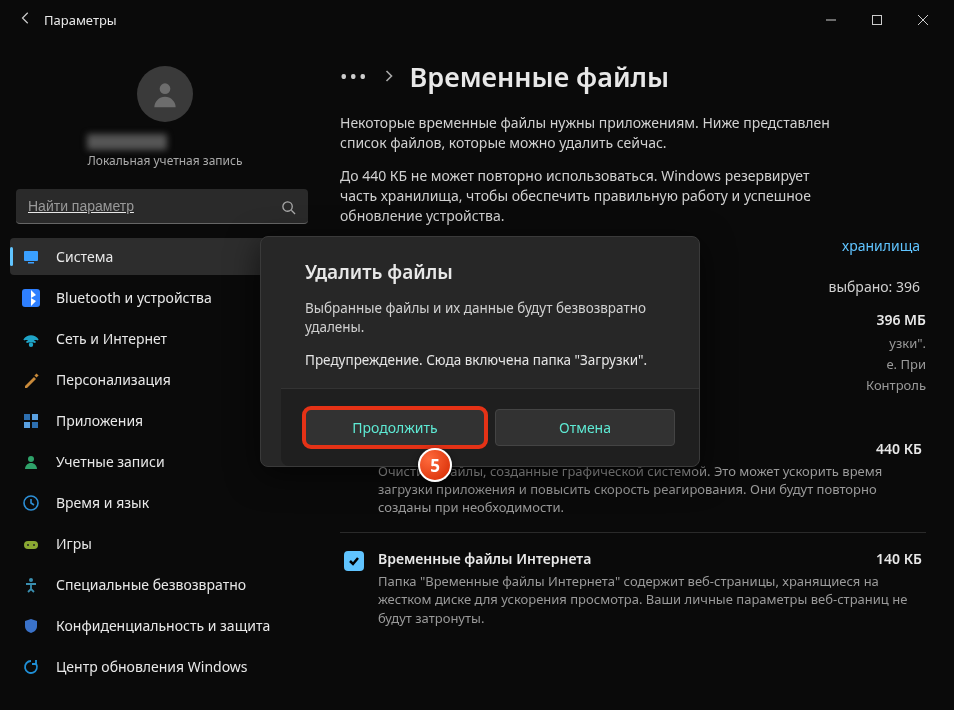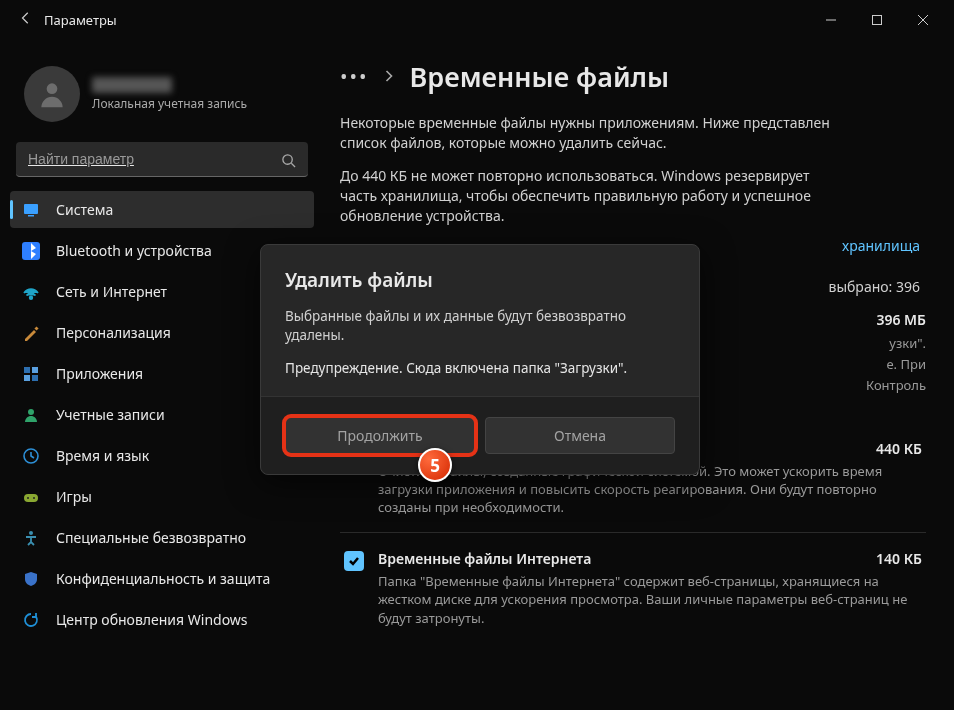--- a/index.html
+++ b/index.html
@@ -19,21 +19,21 @@
   }
   .back-btn { width: 36px; text-align: center; color: #ccc; font-size: 13px; }
   .title { font-size: 13px; color: #e8e8e8; }
   .win-controls { margin-left: auto; display: flex; }
   .win-btn { width: 46px; height: 32px; display: flex; align-items: center; justify-content: center; color: #ccc; }
   .win-btn svg { width: 10px; height: 10px; }
 
   .content { display: flex; height: calc(100% - 40px); }
 
   .sidebar { width: 320px; padding: 10px 6px 0 10px; }
-  .profile { display: flex; align-items: center; gap: 12px; padding: 16px 8px 20px 14px; }
+  .profile { display: flex; align-items: center; gap: 12px; padding: 16px 8px 20px 14px; flex-direction: column; }
   .avatar { width: 56px; height: 56px; border-radius: 50%; background: #3a3a3a; display:flex; align-items:center; justify-content:center; }
   .avatar svg { width: 32px; height: 32px; fill:#6d6d6d; }
   .profile-text { display:flex; flex-direction:column; gap:2px;}
   .profile-name { height: 16px; width: 80px; background:#555; filter: blur(3px); border-radius:2px; }
   .profile-sub { font-size: 12px; color: #aaa; }
 
   .search-wrap { position: relative; margin: 0 6px 12px 6px; }
   .search {
     width: 100%;
     background: #2a2a2a;
@@ -80,34 +80,35 @@
   .file-item:first-of-type{border-top:none;}
   .chk { width:20px; height:20px; border-radius:4px; background:#60c4ff; display:flex; align-items:center; justify-content:center; flex-shrink:0; margin-top:2px;}
   .chk svg{width:12px;height:12px;stroke:#000;stroke-width:2.5;fill:none;}
   .file-body { flex:1; }
   .file-head { display:flex; justify-content:space-between; font-size:14px; font-weight:600; margin-bottom:4px;}
   .file-desc { font-size:13px; color:#9a9a9a; line-height:1.4; padding-right: 10px;}
 
   
   .modal {
     position: absolute;
-    left: 260px; top: 244px;
+    left: 260px; top: 236px;
     width: 440px;
     background: #272727;
     border: 1px solid #3a3a3a;
     border-radius: 8px;
     box-shadow: 0 8px 32px rgba(0,0,0,0.6);
     z-index: 20;
+    padding-left: 20px;
   }
   .modal-body { padding: 22px 24px 18px 24px; }
   .modal-title { font-size: 19px; font-weight:600; margin-bottom: 14px;}
   .modal-msg { font-size: 13.5px; color:#d0d0d0; margin-bottom: 14px; line-height:1.4;}
   .modal-warn { font-size: 13.5px; color:#e5e5e5; line-height:1.4;}
   .modal-footer { background:#1f1f1f; padding:20px 24px; border-top:1px solid #333; display:flex; gap:10px; border-radius: 0 0 8px 8px;}
-  .modal-btn { flex:1; padding:8px 0; text-align:center; background:#323232; border:1px solid #444; border-radius:4px; font-size:14px; color:#a3a3a3;}
+  .modal-btn { flex:1; padding:8px 0; text-align:center; background:#323232; border:1px solid #444; border-radius:4px; font-size:14px; color:#5eead4;}
   .modal-btn.primary-hl { outline: 4px solid #e53216; outline-offset:-1px; border-radius:6px;}
 
   .callout {
     position:absolute;
     left: 418px; top: 448px;
     width: 34px; height:34px;
     border-radius:50%;
     background: radial-gradient(circle at 30% 30%, #ff6a3c, #d42800);
     border: 2px solid #fff;
     display:flex; align-items:center; justify-content:center;

